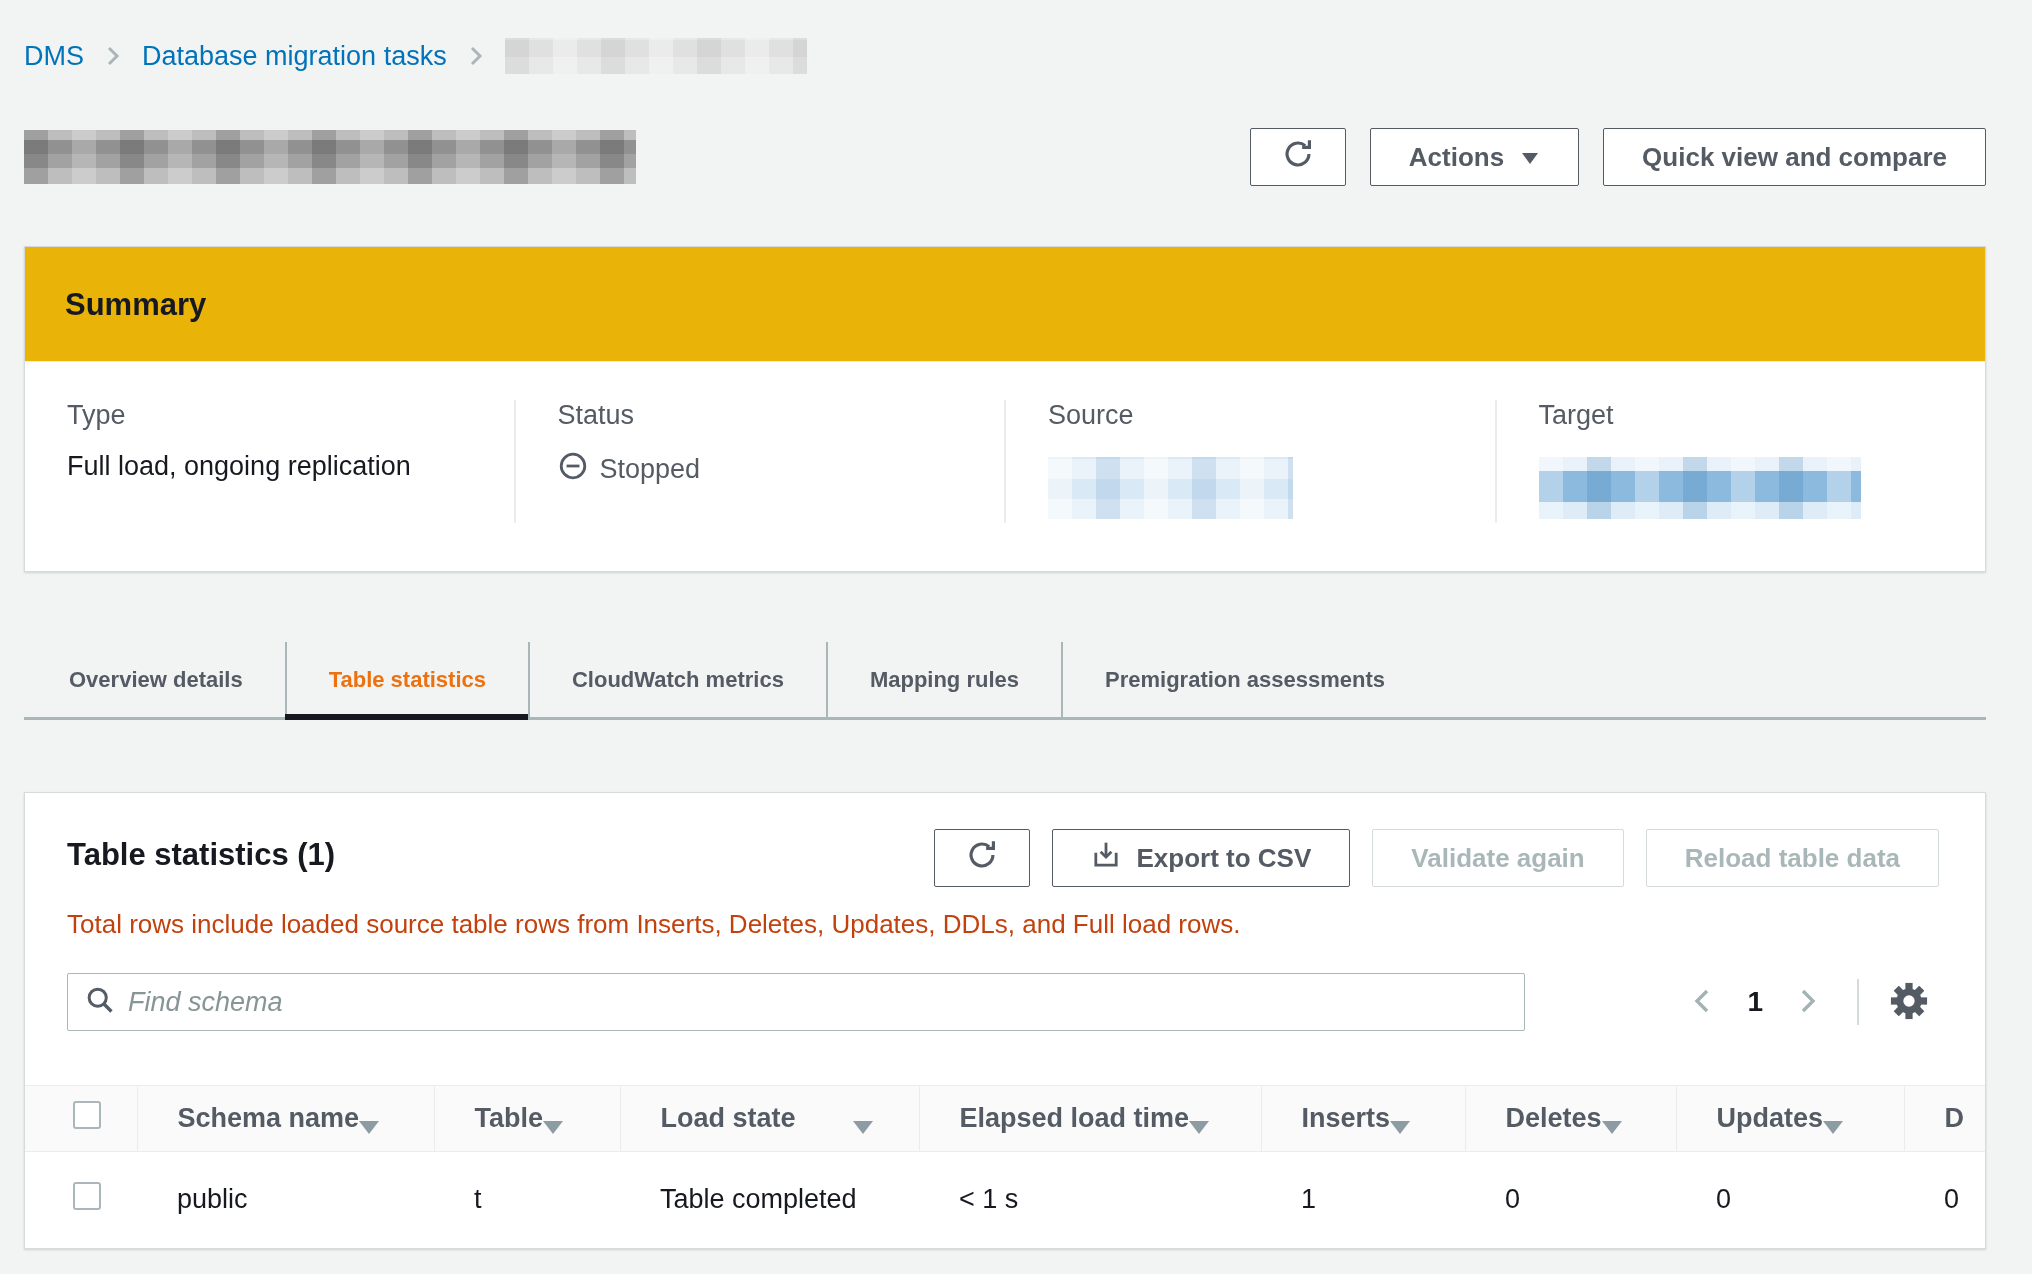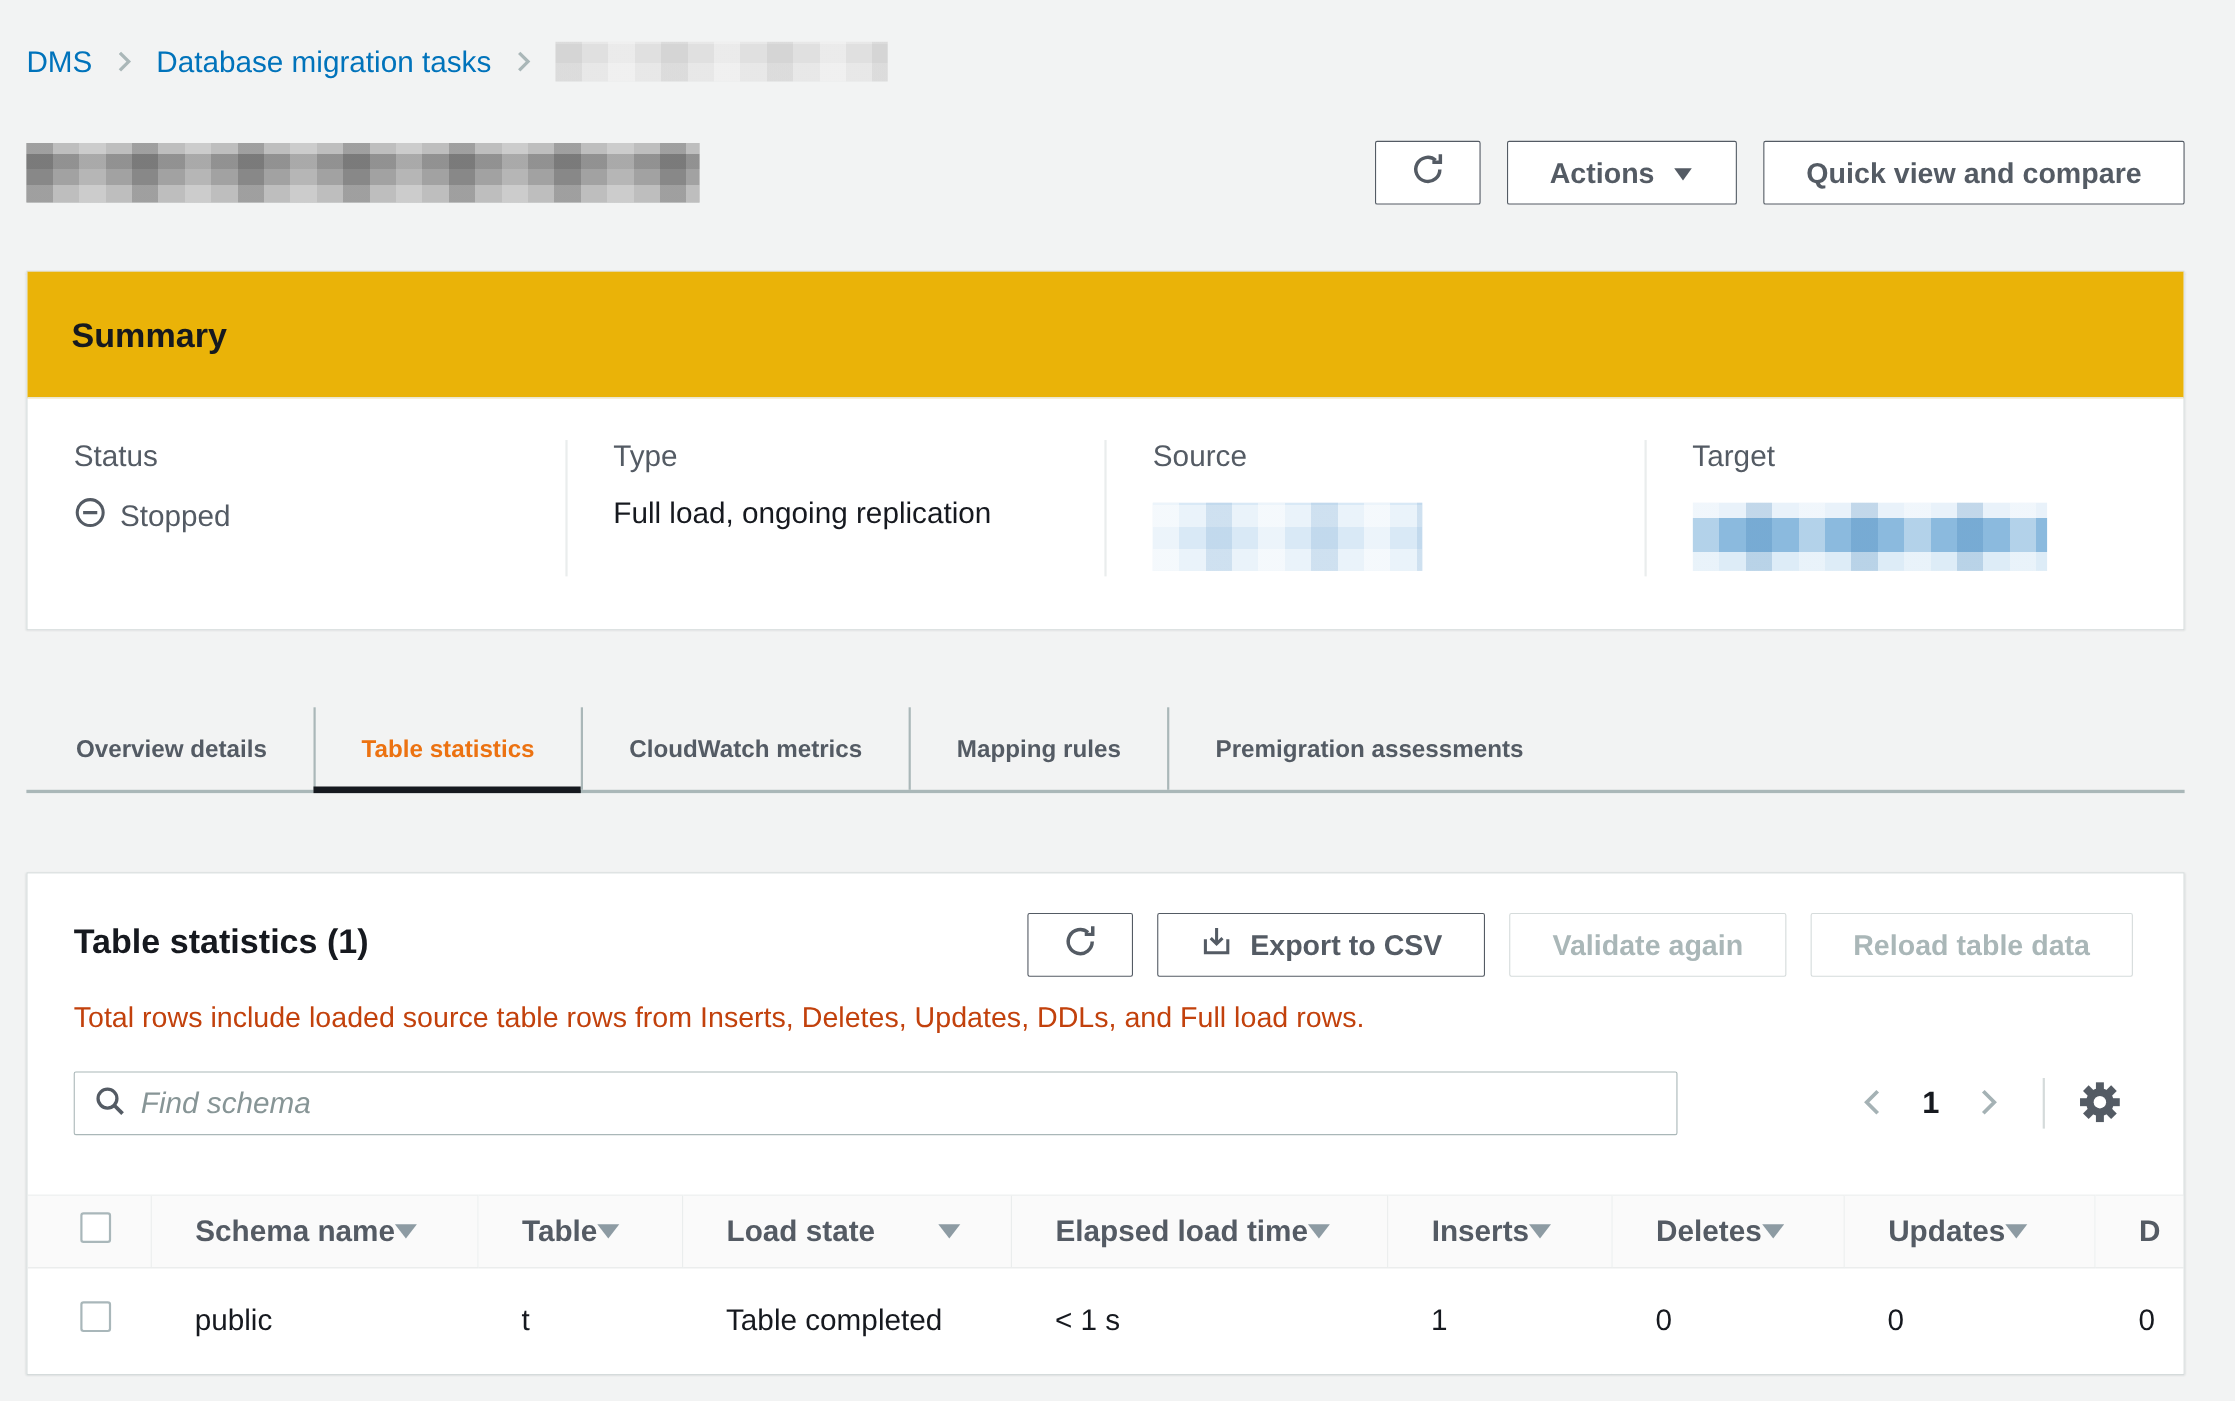--- a/index.html
+++ b/index.html
@@ -118,21 +118,21 @@
   .tbl th {
     height:66px; background:#fafafa; border-top:1px solid #eaeded; border-bottom:1px solid #eaeded;
     font-size:27px; font-weight:bold; color:#545b64; text-align:left; padding-left:40px;
     white-space:nowrap; overflow:hidden;
   }
   .tbl th + th { border-left:1px solid #eaeded; }
   .tbl td {
     height:96px; font-size:27px; color:#16191f; padding-left:40px; background:#fff;
     white-space:nowrap; overflow:hidden;
   }
-  .th-inner { display:flex; align-items:center; }
+  .th-inner { display:flex; align-items:flex-end; }
   .th-inner.spread .sort-arrow { margin-left:auto; margin-right:46px; }
   .sort-arrow {
     width:0; height:0; border-left:10px solid transparent; border-right:10px solid transparent;
     border-top:13px solid #8d9ba3; display:inline-block; cursor:pointer; flex:none;
   }
   .cb {
     width:28px; height:28px; background:#fff; border:2px solid #a9b7ba; border-radius:3px;
     display:inline-block; cursor:pointer;
   }
   .cb-cell { padding-left:48px !important; }
@@ -180,34 +180,34 @@
       <button class="btn">
         <span>Quick view and compare</span>
       </button>
     </div>
   </div>
 
   <section class="panel summary-panel">
     <div class="panel-header">Summary</div>
     <div class="summary-grid">
       <div class="summary-col">
+        <div class="field-label">Type</div>
+        <div class="field-value">Full load, ongoing replication</div>
+      </div>
+      <div class="summary-col">
         <div class="field-label">Status</div>
         <div class="field-value muted">
           <span>
             <svg width="30" height="30" viewBox="0 0 28 28">
                 <circle cx="14" cy="14" r="11" fill="none" stroke="#545b64" stroke-width="2.6"></circle>
                 <line x1="8" y1="14" x2="20" y2="14" stroke="#545b64" stroke-width="2.6"></line>
               </svg>
           </span>
           <span>Stopped</span>
         </div>
-      </div>
-      <div class="summary-col">
-        <div class="field-label">Type</div>
-        <div class="field-value">Full load, ongoing replication</div>
       </div>
       <div class="summary-col">
         <div class="field-label">Source</div>
         <span class="redact redact-blue-light" style="width:245px;height:62px;margin-top:6px;"></span>
       </div>
       <div class="summary-col">
         <div class="field-label">Target</div>
         <span class="redact redact-blue" style="width:322px;height:62px;margin-top:6px;"></span>
       </div>
     </div>

